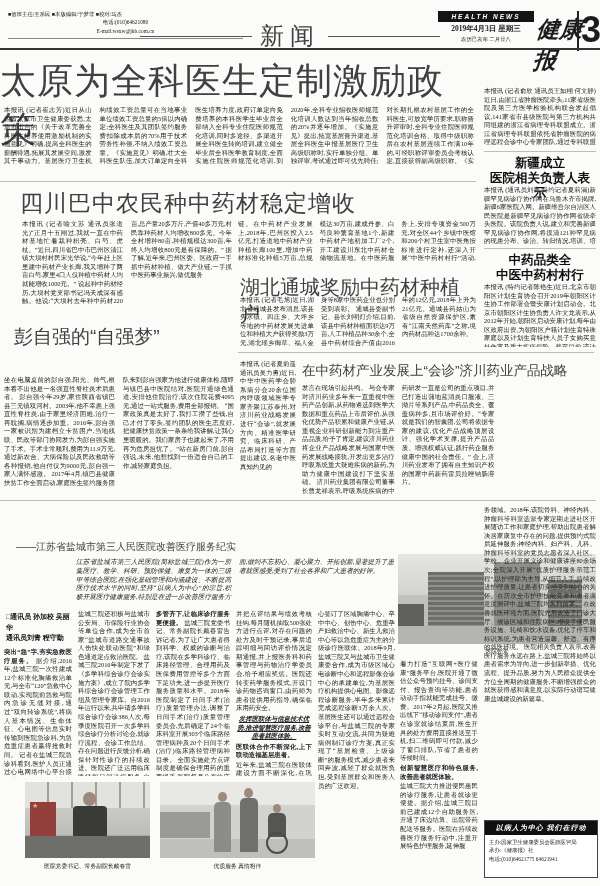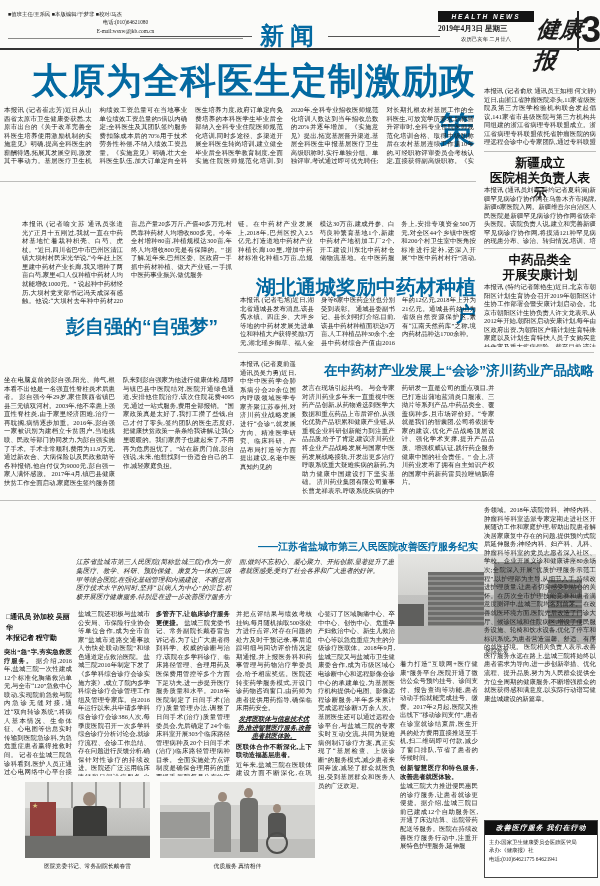--- a/index.html
+++ b/index.html
@@ -4,21 +4,21 @@
 <style>
   html,body{margin:0;padding:0;background:#e8e8e6;}
   #page{position:relative;width:600px;height:886px;background:#fbfbf9;margin:0 auto;overflow:hidden;
         font-family:"Liberation Serif","DejaVu Serif",serif;color:#1c1c1c;}
   .abs{position:absolute;}
   .hair{background:#bdbdbb;height:1px;}
   .col{font-size:6.4px;line-height:1.34;text-align:justify;overflow:hidden;color:#222;}
   .cols2{column-count:2;column-gap:8px;column-fill:auto;}
   .cols3{column-count:3;column-gap:7px;column-fill:auto;}
   .cols5{column-count:5;column-gap:8px;column-fill:auto;}
-  .head{font-family:"Liberation Sans","DejaVu Sans",sans-serif;font-weight:700;color:#0369a1;text-align:right;}
+  .head{font-family:"Liberation Sans","DejaVu Sans",sans-serif;font-weight:400;color:#404040;text-align:left;}
   .sidehead{font-family:"Liberation Sans","DejaVu Sans",sans-serif;font-weight:900;font-size:12.5px;line-height:1.18;text-align:center;color:#0e0e0e;}
   .byline{font-size:7px;font-weight:bold;line-height:1.5;color:#111;}
   .lead-bold{font-weight:bold;}
   .ital-head{display:block;font-style:italic;font-weight:bold;text-align:center;margin:2px 0;text-decoration:underline;}
   .bold-head{display:block;font-weight:bold;margin:1px 0;}
   .caption{font-size:5.8px;text-align:center;color:#222;}
   .tiny{font-size:5.4px;line-height:1.55;color:#222;}
   
   #credits{border-bottom:1px solid #8a8a88;padding-bottom:3px;}
   #strip{background:#141414;color:#fff;font-family:"Liberation Sans","DejaVu Sans",sans-serif;
@@ -54,21 +54,21 @@
   </div>
 
   <div class="abs" style="left:140px;top:20px;width:300px;display:flex;align-items:center;gap:8px;">
     <div style="flex:1;height:1px;background:#555;"></div>
     <div class="head" style="font-size:24px;letter-spacing:6px;">新闻</div>
     <div style="flex:1;height:1px;background:#555;"></div>
   </div>
 
   <div class="abs" style="left:438px;top:6px;width:160px;height:44px;">
     <div id="strip" class="abs" style="left:0;top:5px;width:96px;height:11px;">HEALTH NEWS</div>
-    <div class="abs" style="left:0;top:18px;width:96px;font-size:7.5px;font-weight:bold;">2019年4月3日 星期三</div>
+    <div class="abs" style="left:0;top:18px;width:96px;font-size:7.5px;font-weight:bold;text-align:center;">2019年4月3日 星期三</div>
     <div class="abs tiny" style="left:0;top:29px;width:96px;text-align:center;">农历己亥年 二月廿八</div>
     <div id="brandcn" class="abs" style="left:97px;top:8px;">健康报</div>
     <div class="abs" style="left:139px;top:5px;width:1.5px;height:40px;background:#222;"></div>
     <div id="pageno" class="abs" style="left:143px;top:6px;">3</div>
   </div>
 
   <div class="abs" style="left:0;top:48px;width:600px;height:2px;background:#333;"></div>
 
   <div class="abs head" style="left:0;top:57px;width:476px;font-size:36px;letter-spacing:1px;">太原为全科医生定制激励政策</div>
   <div class="abs col cols5" style="left:4px;top:106px;width:470px;height:68px;">本报讯 (记者崔志芳)近日从山西省太原市卫生健康委获悉,太原市出台的《关于改革完善全科医生培养使用激励机制的实施意见》明确,提高全科医生的薪酬待遇,拓展其发展空间,激发其干事动力。基层医疗卫生机构绩效工资总量可在当地事业单位绩效工资总量的5倍以内确定;全科医生及其团队签约服务费扣除成本后的70%用于技术劳务性补偿,不纳入绩效工资总量。《实施意见》明确,壮大全科医生队伍,加大订单定向全科医生培养力度,政府订单定向免费培养的本科医学生毕业后全部纳入全科专业住院医师规范化培训,同时多途径、多渠道开展全科医生转岗培训,建立健全毕业后全科医学教育制度,全面实施住院医师规范化培训,到2020年,全科专业招收医师规范化培训人数达到当年招收总数的20%并逐年增加。《实施意见》提出,拓宽基层晋升渠道,基层全科医生申报基层医疗卫生高级职称时,实行单独分组、单独评审,考试通过即可优先聘任;对长期扎根农村基层工作的全科医生,可放宽学历要求,职称晋升评审时,全科专业住院医师规范化培训合格、取得中级职称后在农村基层连续工作满10年的,可经职称评审委员会考核认定,直接获得副高级职称。《实施意见》提出,鼓励社会力量参加,对提供基本医疗卫生服务的乡村医生实行乡聘村用,基本建设和设备购置等发展建设支出由政府通过购买服务的方式予以支持,引导其参与当地基本医疗和基本公共卫生服务,符合条件的,可按规定纳入医保定点范围。</div>
@@ -79,56 +79,57 @@
 
   <div class="abs sidehead" style="left:484px;top:156px;width:112px;">
     <div>新疆成立</div>
     <div>医院相关负责人表示</div>
   </div>
   <div class="abs col" style="left:484px;top:186px;width:112px;height:58px;">本报讯 (通讯员刘青 特约记者夏莉涓)新疆罕见病诊疗协作网在乌鲁木齐市揭牌,新疆6家医院入网。新疆维吾尔自治区人民医院是新疆罕见病诊疗协作网省级牵头医院。该院负责人说,建立和完善新疆罕见病诊疗协作网,将摸清121种罕见病的现患分布、诊治、转归情况,培训、培养和引进优秀人才,进行技术攻关,建立某一种罕见病在新疆的协作网。</div>
   <div class="abs hair" style="left:484px;top:248px;width:112px;"></div>
 
   <div class="abs sidehead" style="left:484px;top:253px;width:112px;">
     <div>中药品类全</div>
-    <div>开展安康计划</div>
+    <div>中医中药村村行</div>
   </div>
   <div class="abs col" style="left:484px;top:283px;width:112px;height:64px;">本报讯 (特约记者陈艳生)近日,北京市朝阳区计划生育协会召开2019年朝阳区计生协工作部署会暨安康计划启动会。北京市朝阳区计生协负责人许文龙表示,从2012年开始,朝阳区启动安康计划,每年由区政府出资,为朝阳区户籍计划生育特殊家庭以及计划生育特扶人员子女购买意外伤害及重大疾病保险。截至目前,该计划共惠及163个街乡,有效保障了投保对象的权益。</div>
 
+  <div class="abs head" style="left:20px;top:188px;width:420px;font-size:23px;letter-spacing:1px;">四川巴中农民种中药材稳定增收</div>
   <div class="abs col cols2" style="left:22px;top:220px;width:210px;height:88px;">本报讯 (记者喻文苏 通讯员张道光)“正月十五刚过,我就一直在中药材基地忙着栽种枳壳、白芍、虎杖。”近日,四川省巴中市巴州区清江镇大坝村村民宋光华说,“今年赶上区里建中药材产业长廊,我又增种了两亩白芍,家里4口人仅种植中药材人均就能增收1000元。” 说起种中药材经历,大坝村党支部书记冯天成深有感触。他说:“大坝村去年种中药材220亩,总产量20多万斤,产值40多万元,村民靠种药材人均增收800多元。今年全村增种80亩,种植规模达300亩,年终人均增收800元是有保障的。” 据了解,近年来,巴州区委、区政府一手抓中药材种植、做大产业链,一手抓中医药事业振兴,做优服务</div>
   <div class="abs col cols3" style="left:238px;top:220px;width:238px;height:50px;">链。在中药材产业发展上,2018年,巴州区投入2.5亿元,打造道地中药材产业种植长廊100里,增加中药材标准化种植5万亩,总规模达30万亩,建成丹参、白芍良种繁育基地1个,新建中药材产地初加工厂2个,开工建设川东北中药材仓储物流基地。在中医药服务上,安排专项资金500万元,对全区44个乡镇中医馆和206个村卫生室中医角按标准进行定补,还深入开展“中医中药村村行”活动,把中医药防病治病知识和中药材种植技术传播到千家万户,引导农民种中药、用中药蔚然成风。</div>
 
   <div class="abs head" style="left:240px;top:274px;width:236px;font-size:20px;">湖北通城奖励中药材种植户</div>
   <div class="abs col cols3" style="left:240px;top:296px;width:236px;height:52px;">本报讯 (记者毛旭)近日,湖北省通城县发布消息,该县隽水镇、四庄乡、大坪乡等地的中药材发展先进单位和种植大户获得奖励3万元,湖北瑶乡御草、福人金身等8家中医药企业也分别受到表彰。 通城县委副书记、县长刘明灯介绍,目前,该县中药材种植面积达9万亩,人工种植品种30余个,全县中药材综合产值由2016年的12亿元,2018年上升为21亿元。通城县药姑山为省级自然资源保护区,素有“江南天然药库”之称,境内药材品种达1700余种。</div>
 
-  <div class="abs head" style="left:14px;top:314px;width:204px;font-size:19px;">彭自强的“自强梦”</div>
+  <div class="abs head" style="left:14px;top:324px;width:204px;font-size:19px;">彭自强的“自强梦”</div>
   <div class="abs col cols2" style="left:4px;top:376px;width:230px;height:116px;">坐在电脑桌前的彭自强,阳光、帅气,根本看不出他是一名强直性脊柱炎术后患者。 彭自强今年29岁,家住陕西省镇巴县三元镇双河村。2003年,他不幸患上强直性脊柱炎,由于家里经济困难,治疗一再耽搁,病情逐步加重。2016年,彭自强一家被识别为建档立卡贫困户,当地残联、民政等部门协同发力,为彭自强实施了手术。手术非常顺利,费用为11.9万元,通过新农合、大病保险以及民政救助等各种报销,他自付仅为9000元,彭自强一家人满怀感激。 2017年4月,镇巴县健康扶贫工作全面启动,家庭医生签约服务团队来到彭自强家为他进行健康体检,随即与镇巴县中医院结对,医院开通绿色通道,安排他住院治疗,该次住院花费4095元,通过一站式服务,费用全部报销。 “国家政策真是太好了,我打工攒了些钱,自己才付了零头,签约团队的医生态度好,把健康扶贫政策一条条给我讲解,让我心里暖暖的。我们家房子也建起来了,不用再为危房担忧了。”站在新房门前,彭自强说,未来,他想找到一份适合自己的工作,减轻家庭负担。</div>
 
   <div class="abs hair" style="left:238px;top:352px;width:356px;"></div>
   <div class="abs col" style="left:240px;top:360px;width:56px;height:134px;">本报讯 (记者夏前遥 通讯员吴力勇)近日,中华中医药学会肺系病分会20余位国内呼吸领域医学专家齐聚江苏泰州,对济川药业战略发展进行“会诊”,就发展方向、精准医学研究、临床科研、产品布局打造等方面提出建议,名老中医真知灼见的</div>
   <div class="abs head" style="left:302px;top:362px;width:292px;font-size:13.5px;">在中药材产业发展上“会诊”济川药业产品战略</div>
   <div class="abs col cols3" style="left:302px;top:384px;width:292px;height:112px;">发言在现场引起共鸣。 与会专家对济川药业多年来一直重视中医药产品创新,从药物遴选到医学大数据和重点药品上市后评价,从强化优势产品积累和健康产业链,从重视企业科研创新能力到注重产品品质,给予了肯定,建议济川药业将企业产品战略发展与国家中医药发展战略接轨,开发出更多治疗呼吸系统重大疑难疾病的新药,为助力健康中国建设打下坚实基础。 济川药业集团有限公司董事长曹龙祥表示,呼吸系统疾病的中药研发一直是公司的重点项目,并已打造出蒲地蓝消炎口服液、三拗片等系列产品,中药品类全、覆盖病种多,且市场评价好。“专家就是我们的智囊团,公司将依据专家的建议,优化产品战略顶层设计、强化学术支撑,提升产品品质、增强权威认证,践行药企服务健康中国的社会责任。” 会上,济川药业发布了拥有自主知识产权的国家中药新药雷贝拉唑钠肠溶片。</div>
 
   <div class="abs hair" style="left:0;top:500px;width:596px;"></div>
 
-  <div class="abs head" style="left:0;top:540px;width:478px;font-size:10px;">——江苏省盐城市第三人民医院改善医疗服务纪实</div>
+  <div class="abs head" style="left:16px;top:540px;width:478px;font-size:10px;">——江苏省盐城市第三人民医院改善医疗服务纪实</div>
 
   <div class="abs col cols2" style="left:76px;top:558px;width:318px;height:46px;font-style:italic;font-size:6.6px;">江苏省盐城市第三人民医院(简称盐城三院)作为一所集医疗、教学、科研、预防保健、康复为一体的三级甲等综合医院,在强化基础管理和内涵建设、不断提高医疗技术水平的同时,坚持“以病人为中心”的宗旨,积极开展医疗健康服务,特别是在进一步改善医疗服务方面,做到不忘初心、凝心聚力、开拓创新,显著提升了患者就医感受,受到了社会各界和广大患者的好评。</div>
 
   <div class="abs photo" id="photo-hospital" style="left:398px;top:554px;width:198px;height:90px;">
     <div class="bld win" style="left:30px;top:18px;width:56px;height:54px;"></div>
     <div class="bld" style="left:96px;top:8px;width:46px;height:64px;background:#8f8f8d;"></div>
     <div class="bld win" style="left:150px;top:26px;width:34px;height:46px;"></div>
     <div class="bld" style="left:0;top:50px;width:26px;height:22px;background:#5f5f5d;"></div>
     <div class="abs" style="left:0;top:72px;width:198px;height:18px;background:#b4b4b2;"></div>
   </div>
   <div class="abs caption" style="left:398px;top:647px;width:198px;">医院外景</div>
 
   <div class="abs byline" style="left:6px;top:612px;width:70px;">
     <div>□通讯员 孙加校 吴丽华</div>
-    <div>本报记者 程守勤</div>
+    <div>通讯员刘青 程守勤</div>
   </div>
 
   <div class="abs col" style="left:4px;top:648px;width:68px;height:130px;">
     <span class="lead-bold">突出“急”字,夯实急救医疗服务。</span>
     <span>据介绍,2016年,盐城三院一次性建成12个标准化胸痛救治单元,与全市“120”急救中心联动,实现院前急救与院内急诊无缝对接,通过“双向转诊系统”,将病人基本情况、生命体征、心电图等信息实时传输到医院急诊科,为急危重症患者赢得抢救时间。 记者在盐城三院急诊科看到,医护人员正通过心电网络中心平台接收基层医院上传的心电图资料,第一时间作出诊断并回传报告,节省了病人往返检查的时间。</span>
   </div>
   <div class="abs col" style="left:78px;top:610px;width:72px;height:166px;">盐城三院还积极与盐城市公安局、市保险行业协会等单位合作,成为全市首家“盐城市道路交通事故人伤快处联动医院”和绿色通道定点救治医院。 盐城三院2016年制定下发了《多学科综合诊疗会诊实施方案》,成立了院内多学科综合诊疗会诊管理工作组及管理专家库。自2016年运行以来,共申请多学科综合诊疗会诊386人次,每季度医院召开一次多学科综合诊疗分析讨论会,就诊疗流程、会诊工作总结、存在问题进行反馈分析,确保针对性诊疗的持续改进。医院还广泛运用临床路径和日间诊疗服务,自2016年7月起实施日间手术,将4个临床科室6个病种纳入日间手术路径管理,并逐年增加手术病种。</div>
   <div class="abs col" style="left:156px;top:610px;width:74px;height:166px;">
     <span class="lead-bold">多管齐下,让临床诊疗服务更便捷。</span>
     <span>盐城三院党委书记、常务副院长戴春雷告诉记者,为了让广大患者得到科学、权威的诊断与治疗,该院在多学科诊疗、临床路径管理、合理用药及医保费用管控等多个方面下足功夫,进一步提升医疗服务质量和水平。2018年医院制定了日间手术(治疗)质量管理办法,调整了日间手术(治疗)质量管理委员会,先后确定了24个临床科室开展303个临床路径管理病种及20个日间手术(治疗)临床路径管理病种目录。 全面实施处方点评制度是确保合理用药的重要抓手,医院每月公布临床科室使用基本药物、辅助用药等情况,</span>
@@ -162,19 +163,19 @@
     <div class="person" style="left:54px;top:20px;width:17px;height:50px;background:#8c8c89;"></div>
     <div class="headc" style="left:84px;top:6px;width:9px;height:10px;"></div>
     <div class="person" style="left:80px;top:16px;width:18px;height:54px;background:#70706d;"></div>
     <div class="headc" style="left:113px;top:22px;width:8px;height:9px;"></div>
     <div class="person" style="left:108px;top:31px;width:18px;height:24px;background:#55555一3;background:#555553;"></div>
     <div class="wheel" style="left:106px;top:50px;width:18px;height:18px;"></div>
   </div>
   <div class="abs caption" style="left:160px;top:862px;width:155px;">优质服务 真情相伴</div>
 
   <div class="abs" id="fbox" style="left:484px;top:820px;width:112px;height:56px;">
-    <div id="fbanner">改善医疗服务 我们在行动</div>
+    <div id="fbanner">以病人为中心 我们在行动</div>
     <div class="tiny" style="padding:3px 4px 0 4px;">主办:国家卫生健康委员会医政医管局</div>
     <div class="tiny" style="padding:0 4px;">承办:《健康报》社</div>
     <div class="tiny" style="padding:0 4px;">电话:(010)64621775 64621941</div>
   </div>
 
 </div>
 
 </body></html>

